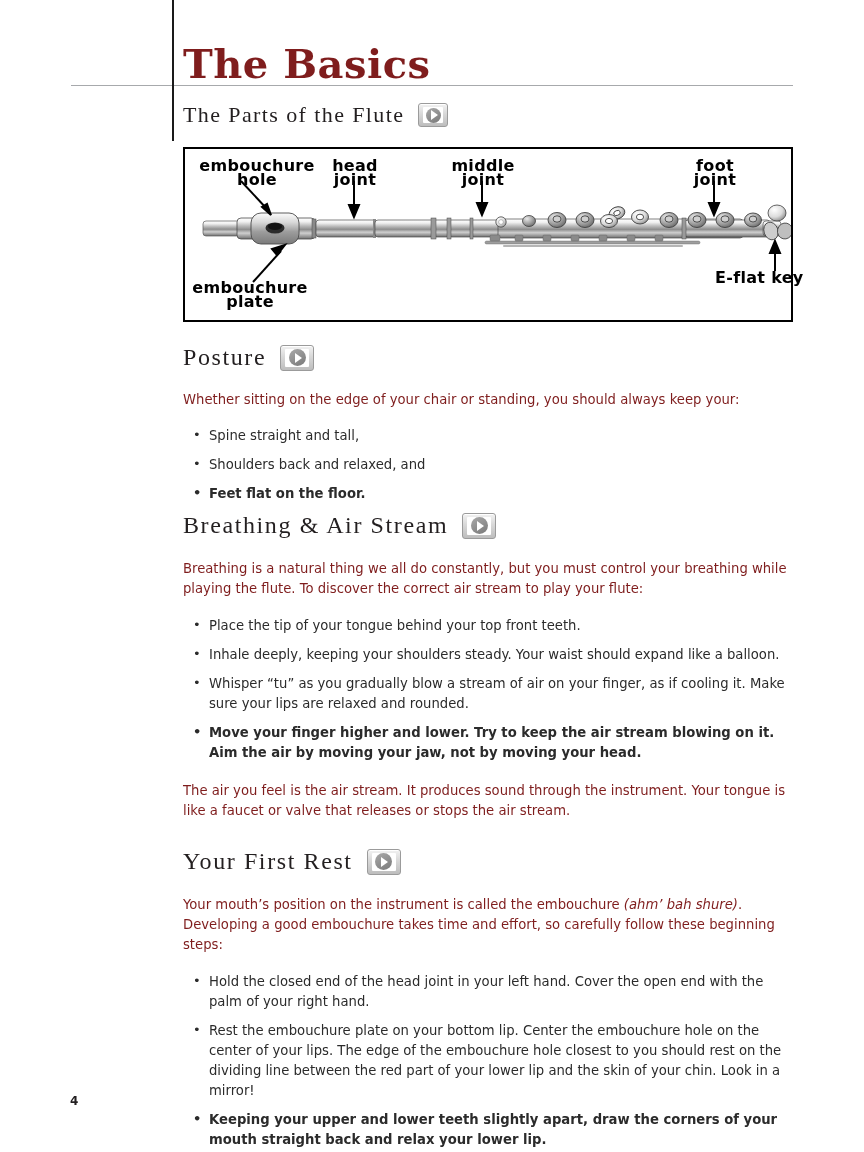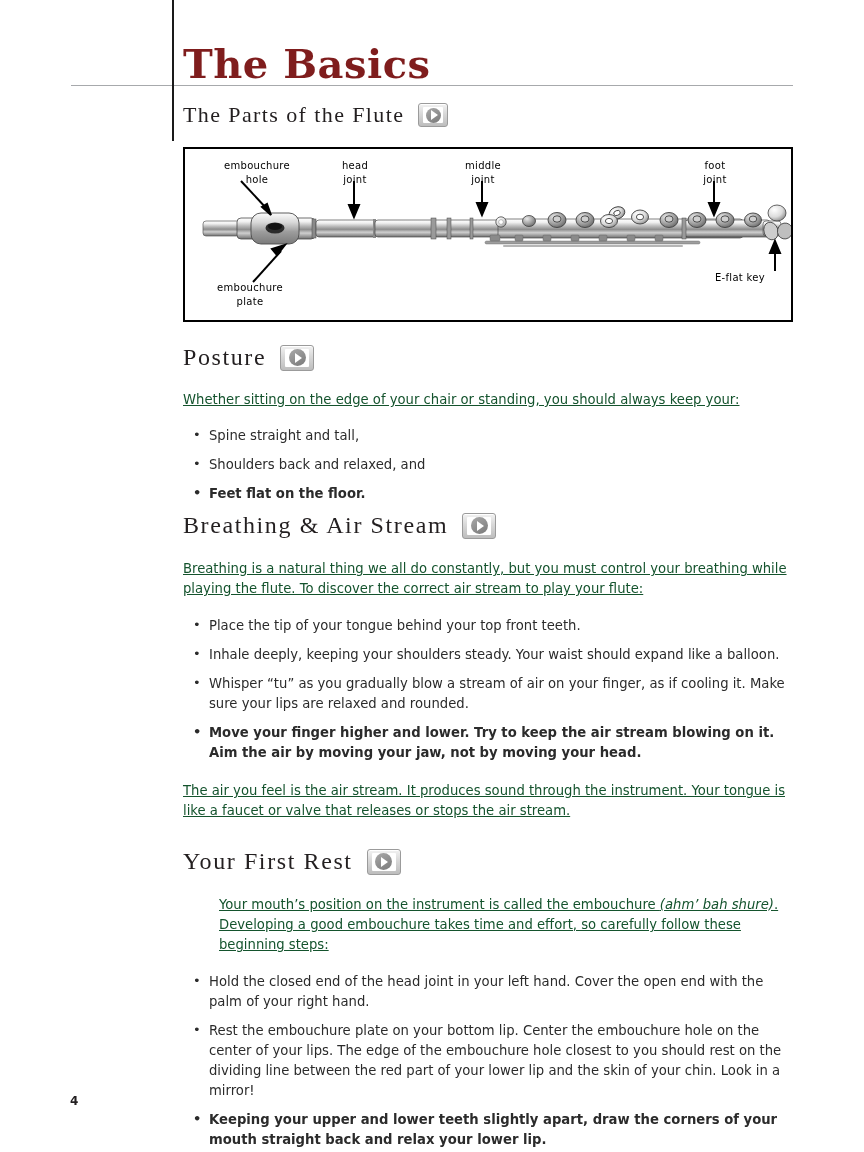--- a/index.html
+++ b/index.html
@@ -105,23 +105,22 @@
     border-bottom: 5px solid transparent;
   }
   .play-btn.sm { width: 30px; height: 24px; }
   .play-btn.sm .circ { width: 15px; height: 15px; margin-left:-7.5px; margin-top:-7.5px;}
 
   
   p.body {
     font-family: "DejaVu Sans", "Liberation Sans", sans-serif;
     font-size: 13.2px;
     line-height: 20px;
-    color: #14532d;
-    margin: 0;
-    text-decoration: underline;
+    color: #7f1d1d;
+    margin: 0;
   }
   ul.bullets {
     margin: 0;
     padding: 0;
     list-style: none;
   }
   ul.bullets li {
     font-family: "DejaVu Sans", "Liberation Sans", sans-serif;
     font-size: 13.2px;
     line-height: 20px;
@@ -148,22 +147,22 @@
     top: 147px;
     width: 610px;
     height: 175px;
     border: 2px solid #000000;
     box-sizing: border-box;
     background: #ffffff;
   }
   .fig-label {
     position: absolute;
     font-family: "DejaVu Sans", "Liberation Sans", sans-serif;
-    font-weight: 400;
-    font-size: 10px;
+    font-weight: 700;
+    font-size: 16px;
     line-height: 14px;
     letter-spacing: 0.3px;
     color: #000000;
     text-align: center;
     white-space: pre-line;
   }
 
   
   #pageno {
     position: absolute;
@@ -374,21 +373,21 @@
 <div style="position:absolute;left:183px;top:848px;width:610px;">
   <div class="h2">
     <span>Your First Rest</span>
     <span class="play-btn">
       <span class="inner">
         <span class="circ"></span>
         <span class="tri"></span>
       </span>
     </span>
   </div>
-  <p class="body" style="margin-top:20px;margin-left:36px;"><span>Your mouth’s position on the instrument is called the embouchure </span><span class="ital">(ahm’ bah shure)</span><span>. Developing a good embouchure takes time and effort, so carefully follow these beginning steps:</span></p>
+  <p class="body" style="margin-top:20px;"><span>Your mouth’s position on the instrument is called the embouchure </span><span class="ital">(ahm’ bah shure)</span><span>. Developing a good embouchure takes time and effort, so carefully follow these beginning steps:</span></p>
   <ul class="bullets" style="margin-top:17px;">
     <li>Hold the closed end of the head joint in your left hand. Cover the open end with the palm of your right hand.</li>
     <li>Rest the embouchure plate on your bottom lip. Center the embouchure hole on the center of your lips. The edge of the embouchure hole closest to you should rest on the dividing line between the red part of your lower lip and the skin of your chin. Look in a mirror!</li>
     <li>Keeping your upper and lower teeth slightly apart, draw the corners of your mouth straight back and relax your lower lip.</li>
   </ul>
 </div>
 
 <div id="pageno">4</div>
 
 </body></html>

